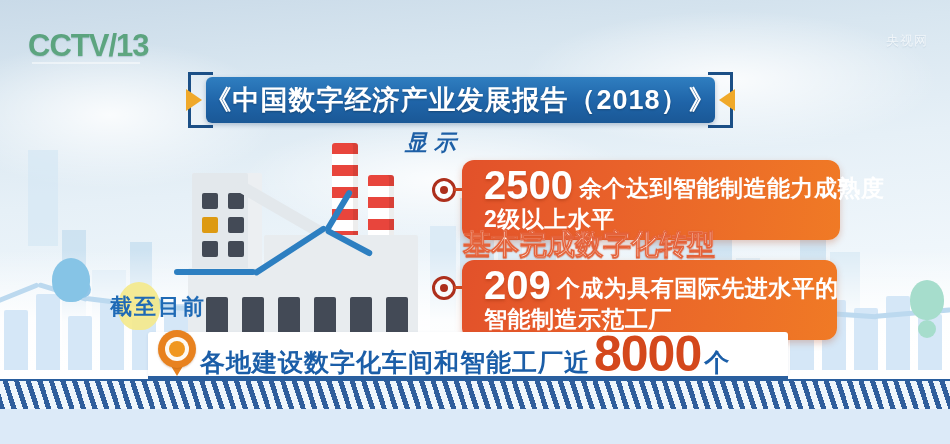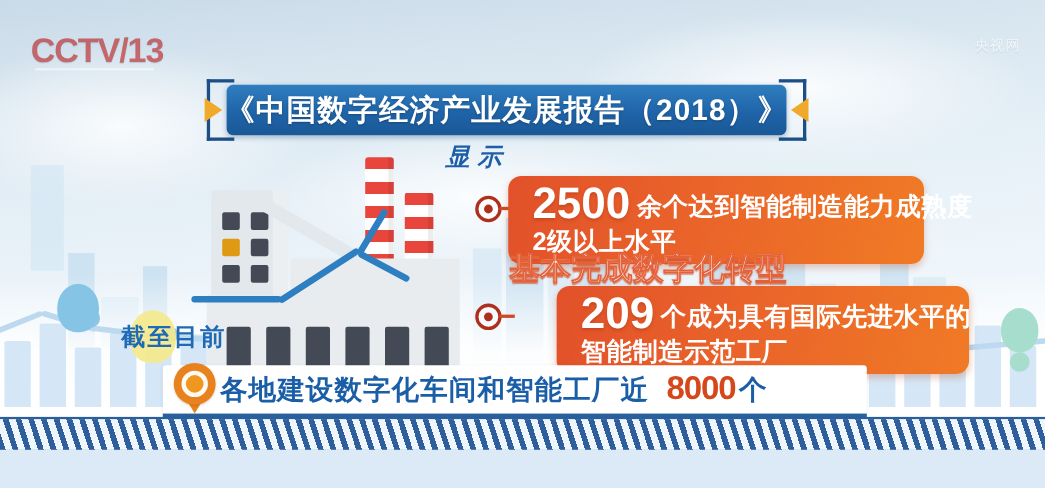--- a/index.html
+++ b/index.html
@@ -114,21 +114,21 @@
   
   .botbanner{
     position:absolute;left:148px;top:332px;width:640px;height:44px;
     background:#ffffff;border-radius:3px;display:flex;align-items:center;
     box-shadow:0 1px 3px rgba(30,70,120,.10);
   }
   .botbanner .txt{
     font-size:25px;font-weight:bold;color:#1b5ea8;letter-spacing:1px;white-space:nowrap;
     margin-left:52px;display:flex;align-items:baseline;
   }
-  .bot-num{font-size:30px;color:#d4481c;font-weight:bold;margin:0 3px 0 16px;letter-spacing:-1px;}
+  .bot-num{font-size:50px;color:#d4481c;font-weight:bold;margin:0 3px 0 4px;letter-spacing:-1px;}
   .bot-unit{font-size:25px;color:#1b5ea8;}
   .botline{position:absolute;left:148px;top:376px;width:640px;height:4px;background:#2a5f9e;}
 
   .pin{position:absolute;left:158px;top:330px;width:38px;height:46px;}
   .pin .head{position:absolute;left:0;top:0;width:38px;height:38px;border-radius:50%;
     background:#e8821f;box-shadow:0 1px 2px rgba(140,70,10,.3);}
   .pin .ring{position:absolute;left:7px;top:7px;width:24px;height:24px;border-radius:50%;background:#fdfaf4;}
   .pin .core{position:absolute;left:11px;top:11px;width:16px;height:16px;border-radius:50%;background:#f0971f;}
   .pin .tail{position:absolute;left:50%;top:31px;margin-left:-9px;width:0;height:0;
     border-left:9px solid transparent;border-right:9px solid transparent;border-top:15px solid #e8821f;}
@@ -136,21 +136,21 @@
   
   .stripes{
     position:absolute;left:0;top:379px;width:950px;height:28px;
     background:repeating-linear-gradient(72deg,#2f5e9c 0 5px,#eef6fc 5px 11px);
     border-top:2px solid #2a5f9e;border-bottom:2px solid #2a5f9e;
   }
   .footer{position:absolute;left:0;top:409px;width:950px;height:35px;background:#dceaf8;}
 
   
   .cctv13{position:absolute;left:28px;top:30px;width:160px;height:52px;opacity:.62;}
-  .cctv13 .main{font-size:31px;font-weight:bold;color:#b91c1c;letter-spacing:-1px;
+  .cctv13 .main{font-size:31px;font-weight:bold;color:#15803d;letter-spacing:-1px;
     text-shadow:0 1px 1px rgba(120,150,175,.55);line-height:1;}
   .cctv13 .sub{font-size:15px;color:#ffffff;letter-spacing:14px;margin-top:3px;margin-left:32px;
     text-shadow:0 1px 1px rgba(120,150,175,.55);}
   .cctv13 .bar{position:absolute;left:4px;top:32px;width:108px;height:2px;background:rgba(255,255,255,.8);}
 
   .wm{position:absolute;right:22px;top:32px;opacity:.6;display:flex;align-items:flex-end;}
   .wm .ct{font-size:30px;font-weight:bold;color:#ffffff;letter-spacing:-1px;line-height:1;
     text-shadow:0 1px 1px rgba(140,165,190,.5);}
   .wm .cn{font-size:13px;color:#ffffff;margin-left:5px;margin-bottom:14px;letter-spacing:1px;
     text-shadow:0 1px 1px rgba(140,165,190,.5);}
@@ -280,21 +280,21 @@
     <div class="l2">2级以上水平</div>
   </div>
 
   <div class="freetext" style="left:463px;top:226px;">基本完成数字化转型</div>
 
   <div class="target" style="left:432px;top:276px;">
     <i></i>
   </div>
   <div class="tconn" style="left:454px;top:286px;"></div>
 
-  <div class="stat" style="left:462px;top:260px;width:375px;margin-left:44px;">
+  <div class="stat" style="left:462px;top:260px;width:375px;">
     <div class="l1">
       <span class="bignum">209</span><span class="labeltx">个成为具有国际先进水平的</span>
     </div>
     <div class="l2">智能制造示范工厂</div>
   </div>
 
   <div class="asof">截至目前</div>
 
   <div class="botbanner">
     <div class="txt">

